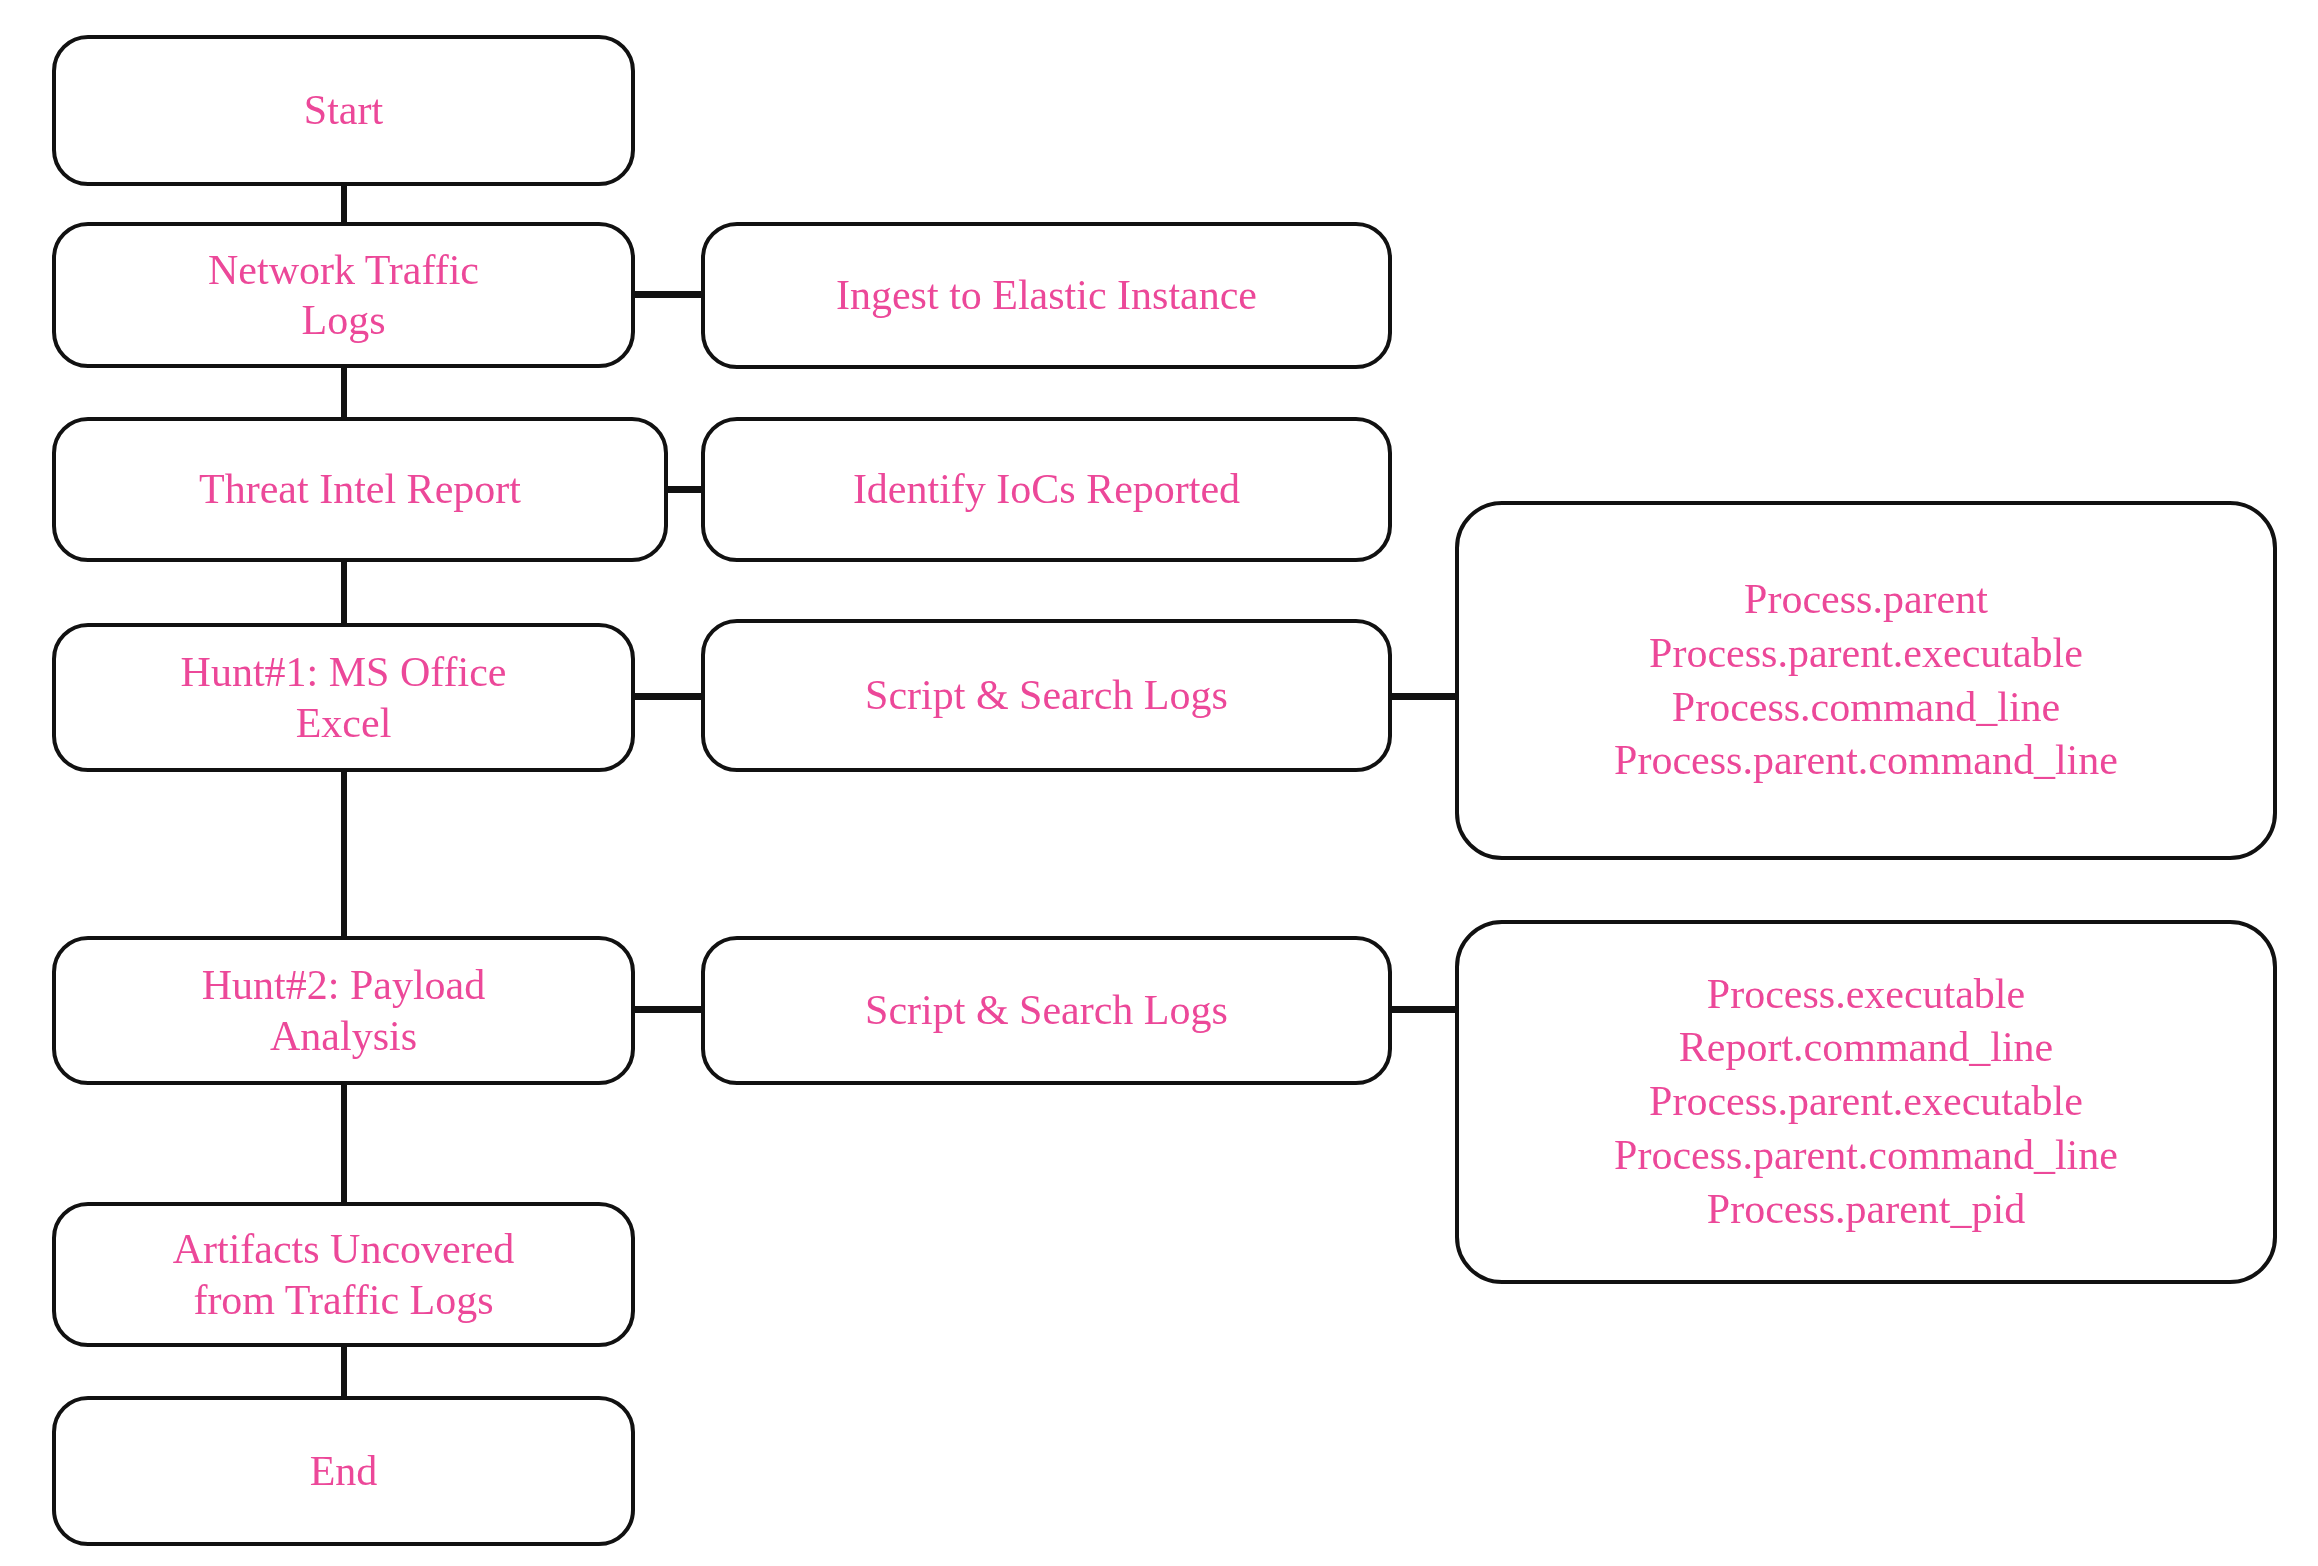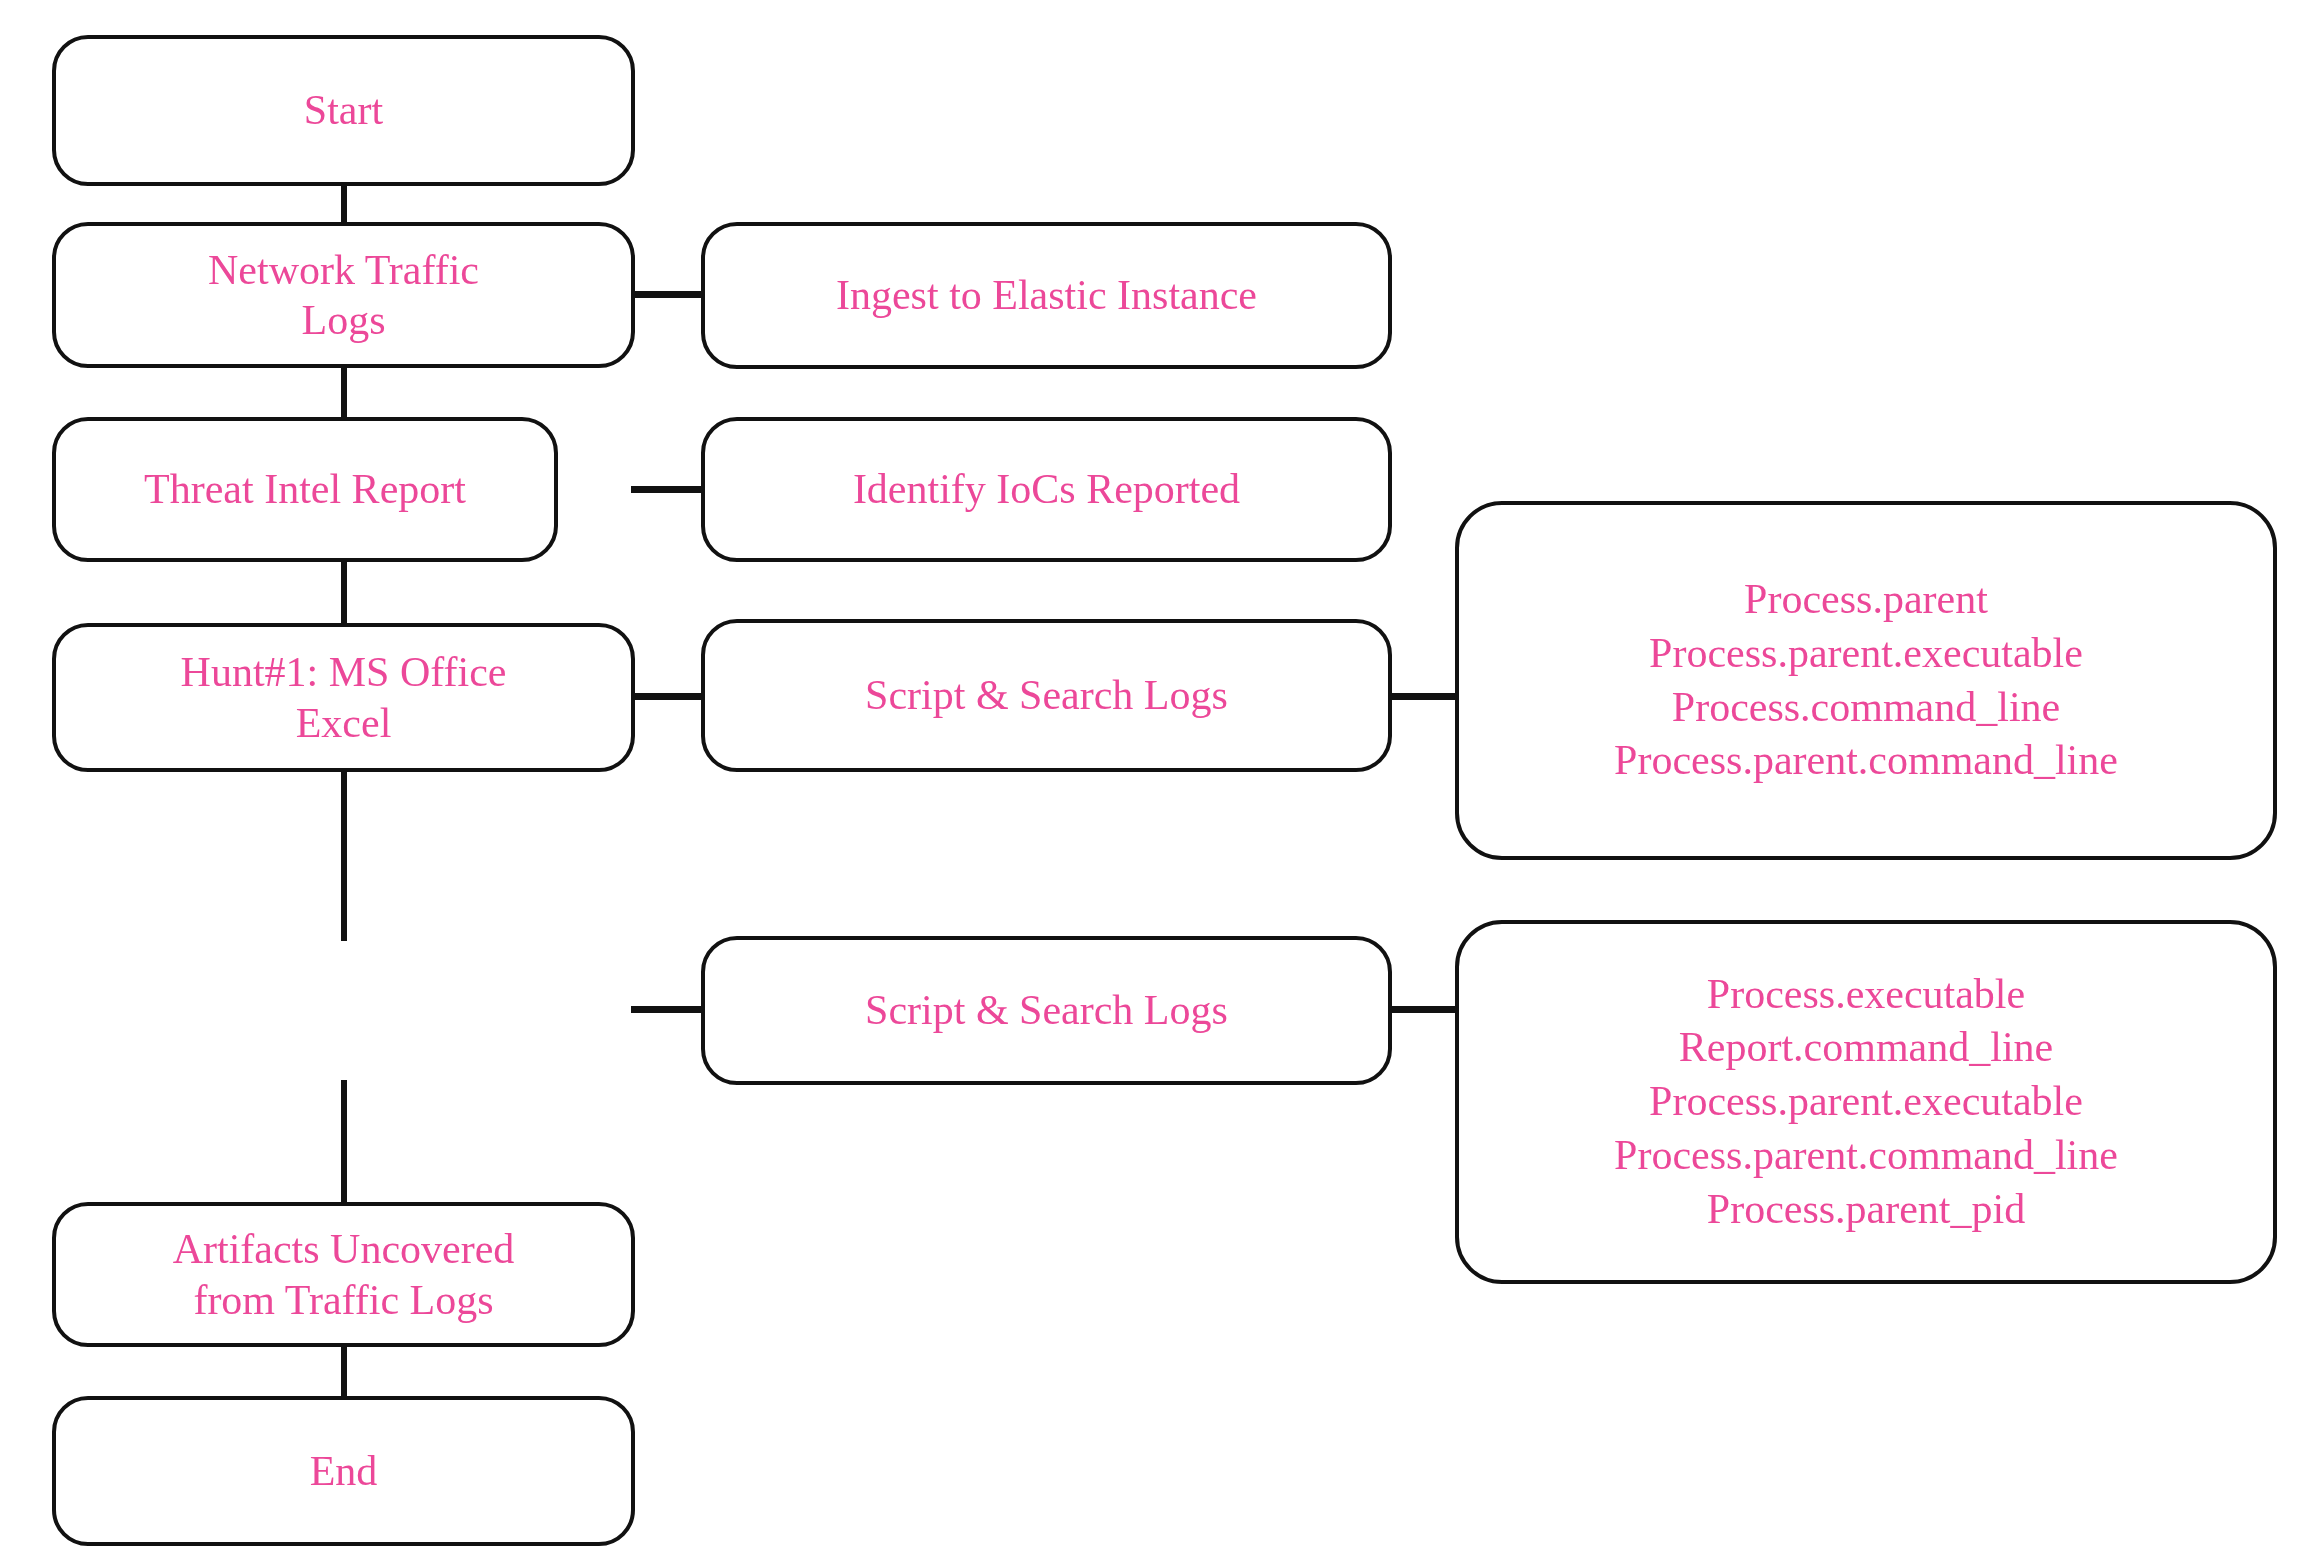--- a/index.html
+++ b/index.html
@@ -78,29 +78,33 @@
 
   <div class="node" style="left:52px; top:35px; width:583px; height:151px;">
     <span class="label">Start</span>
   </div>
 
   <div class="node" style="left:52px; top:222px; width:583px; height:146px;">
     <span class="label">Network Traffic
 Logs</span>
   </div>
 
-  <div class="node" style="left:52px; top:417px; width:506px; height:145px;">
+  <div class="node" style="left:52px; top:417px; width:616px; height:145px;">
     <span class="label">Threat Intel Report</span>
   </div>
 
   <div class="node" style="left:52px; top:623px; width:583px; height:149px;">
     <span class="label">Hunt#1: MS Office
 Excel</span>
   </div>
 
+  <div class="node" style="left:52px; top:936px; width:583px; height:149px;">
+    <span class="label">Hunt#2: Payload
+Analysis</span>
+  </div>
 
   <div class="node" style="left:52px; top:1202px; width:583px; height:145px;">
     <span class="label">Artifacts Uncovered
 from Traffic Logs</span>
   </div>
 
   <div class="node" style="left:701px; top:222px; width:691px; height:147px;">
     <span class="label">Ingest to Elastic Instance</span>
   </div>
 

